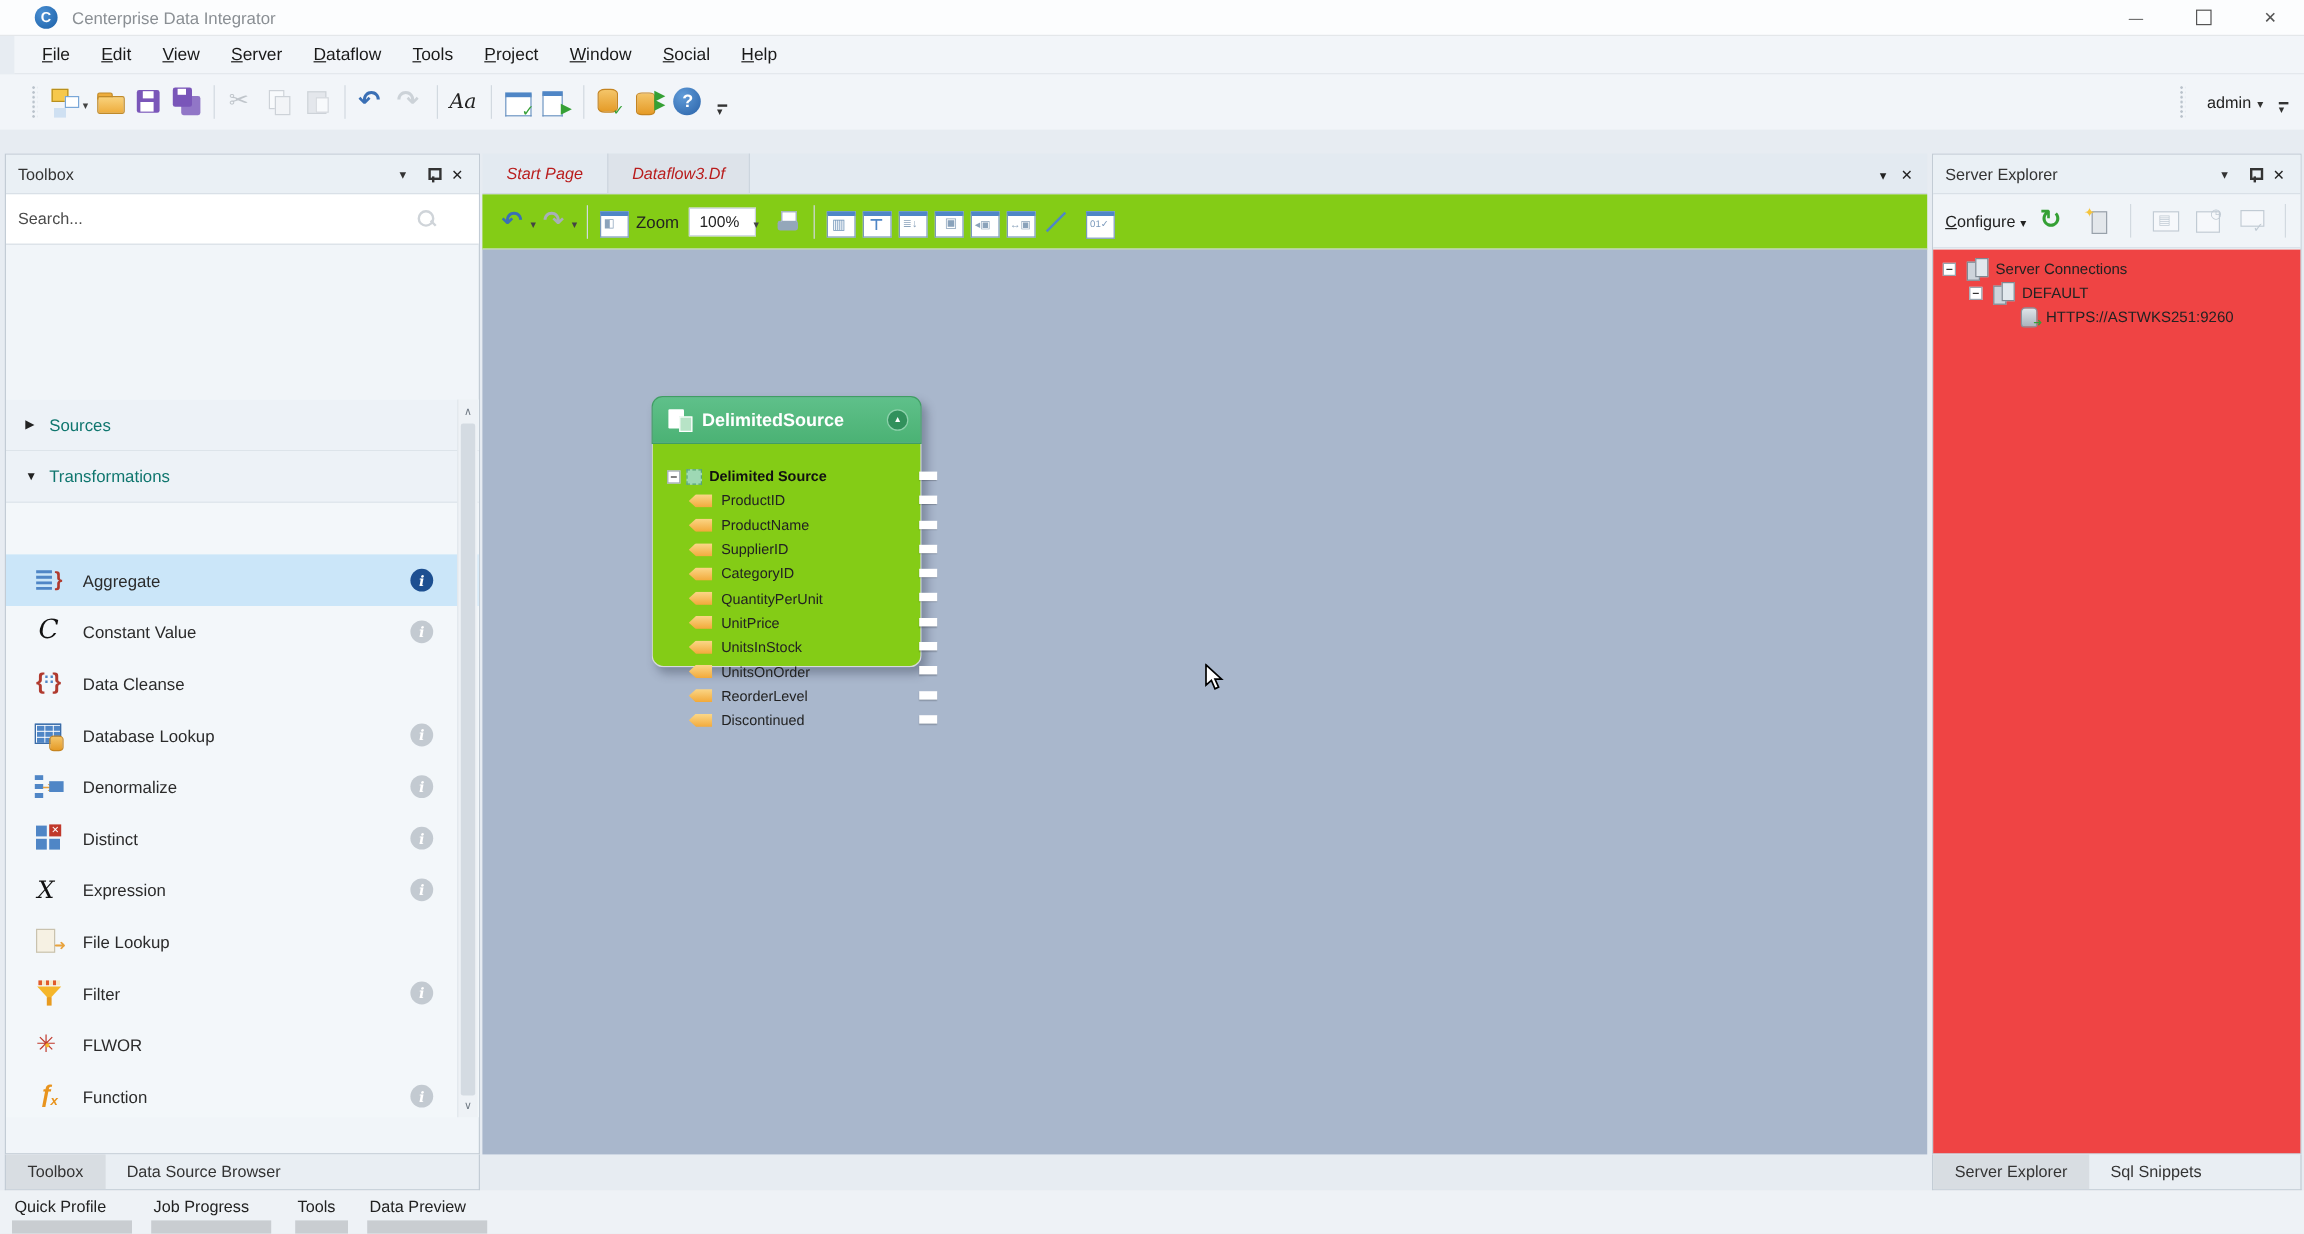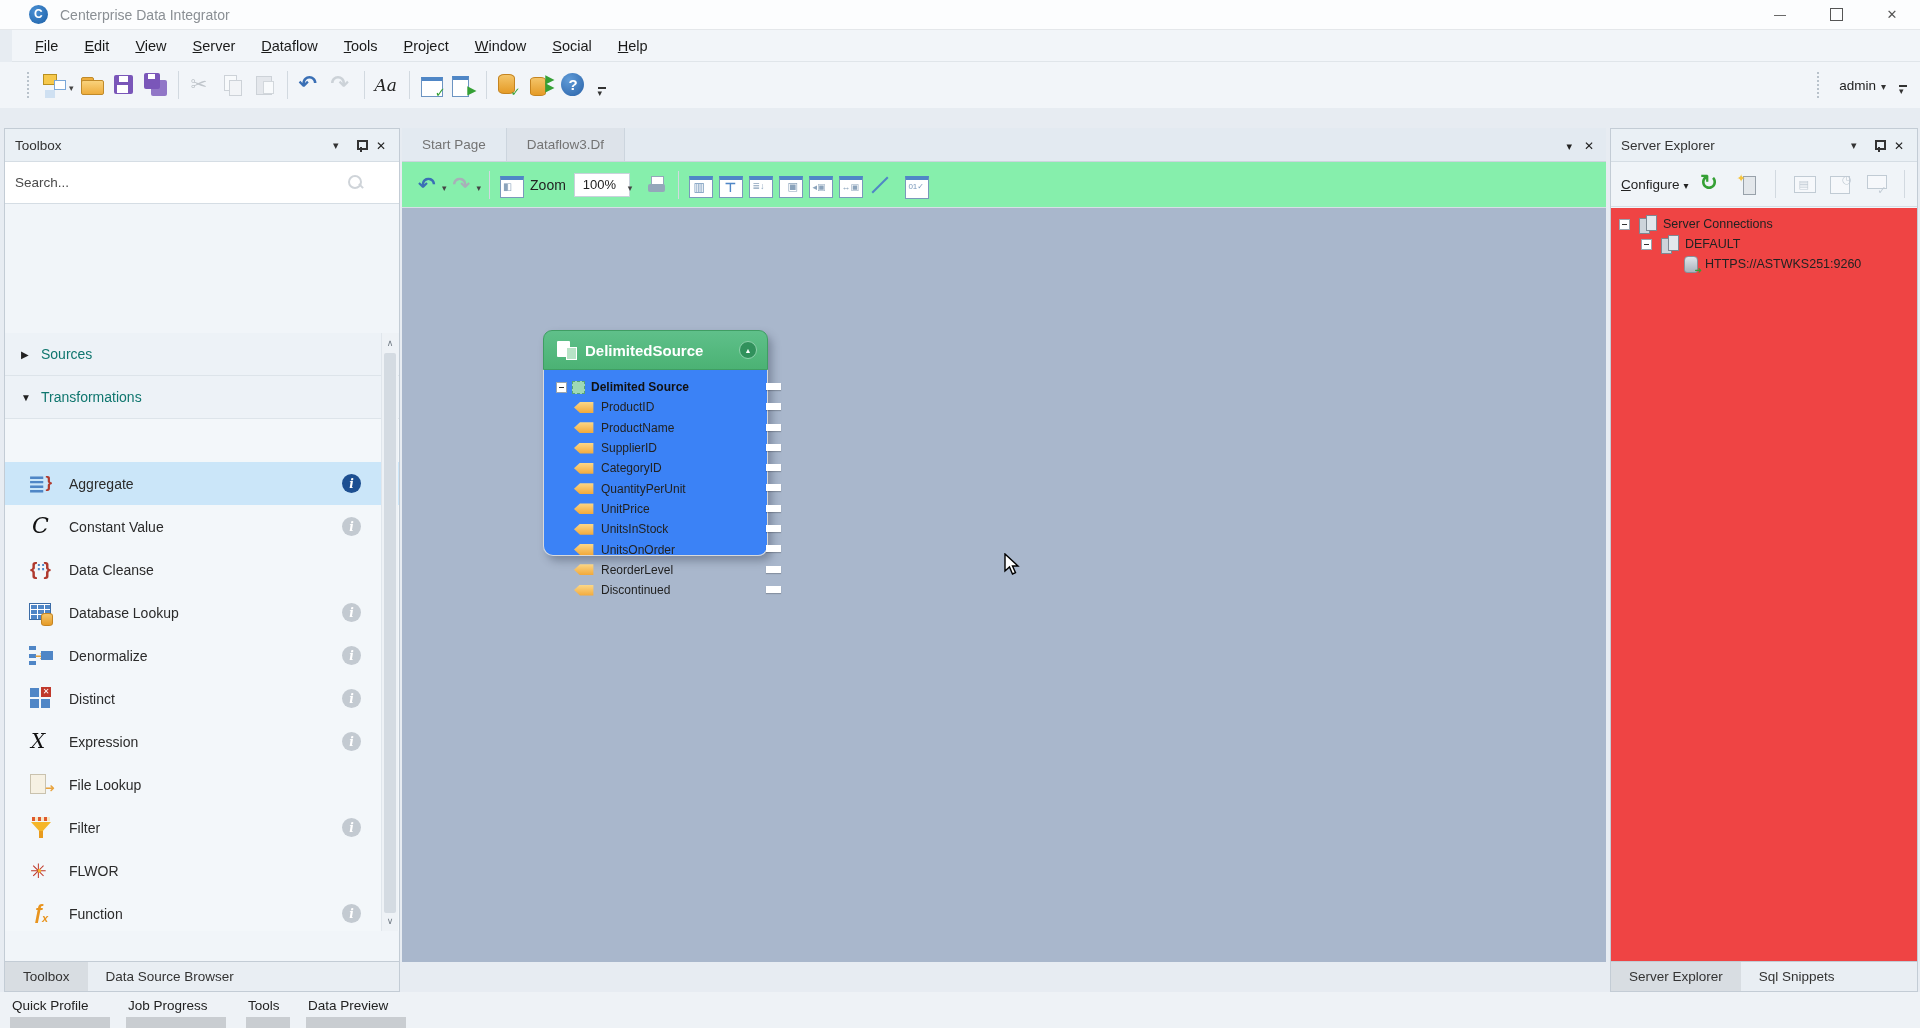--- a/index.html
+++ b/index.html
@@ -158,27 +158,27 @@
   .dock-tabs { position:absolute; height:30px; top:962px; background:#e9eef3; border:1px solid #c3ccd5; border-top:none;
     display:flex; align-items:stretch; }
   .dock-tabs.left { left:4px; width:396px; }
   .dock-tabs.right { left:1610px; width:308px; }
   .dock-tab { padding:0 18px; display:flex; align-items:center; font-size:13.5px; color:#333; }
   .dock-tab.active { background:#d8dde2; }
 
   
   .docarea { position:absolute; left:402px; top:128px; width:1204px; height:834px; background:#e7ecf2; }
   .doc-tabstrip { height:34px; background:#e3eaf1; border-bottom:1px solid #ccd5de; display:flex; align-items:stretch; }
-  .doc-tab { padding:0 20px; display:flex; align-items:center; font-size:13.5px; color:#737373; }
+  .doc-tab { padding:0 20px; display:flex; align-items:center; font-size:13.5px; color:#b91c1c;font-style:italic; }
   .doc-tab.active { background:#dde3ea; border-left:1px solid #ccd5de; border-right:1px solid #ccd5de; }
   .doc-strip-icons { margin-left:auto; display:flex; align-items:center; gap:12px; padding-right:12px; }
   .doc-strip-icons .dd::before { content:"▾"; font-size:11px; color:#222; }
   .doc-strip-icons .close::before { content:"✕"; font-size:12px; font-weight:bold; color:#222; }
 
-  .canvas-toolbar { height:46px; background:#86efac; border-bottom:1px solid #d6dee6; display:flex; align-items:center; padding-left:12px; }
+  .canvas-toolbar { height:46px; background:#84cc16; border-bottom:1px solid #d6dee6; display:flex; align-items:center; padding-left:12px; }
   .cv { width:30px; height:30px; position:relative; flex:none; }
   .cv::before,.cv::after { position:absolute; line-height:1; }
   .cv-undo::before { content:"↶"; color:#3a6fb5; font-weight:bold; font-size:21px; left:4px; top:4px; }
   .cv-redo::before { content:"↷"; color:#a8b0b8; font-weight:bold; font-size:21px; left:4px; top:4px; }
   .cv-win::before { content:""; width:22px; height:17px; left:4px; top:6px; background:#fff; border:1px solid #7a99bb; border-top:4px solid #4f86c6; }
   .cv-win::after { position:absolute; color:#8ba3bb; font-size:10px; left:9px; top:12px; }
   .cv-layout::after { content:"▮▯"; letter-spacing:-2px; left:7px; }
   .cv-expand::after { content:"▥"; color:#6f93b8; font-size:12px; left:8px; top:11px; }
   .cv-tee::after { content:"⊤"; font-weight:bold; color:#4f86c6; font-size:13px; left:9px; top:11px; }
   .cv-list::after { content:"≣↓"; font-size:9px; left:7px; top:12px; }
@@ -201,22 +201,22 @@
   .node-shadow { position:absolute; inset:0; border-radius:10px; box-shadow:4px 5px 8px rgba(40,50,70,.35); }
   .node-header { position:absolute; left:0; top:0; right:0; height:40px; background:linear-gradient(#5fc08a,#4bb274);
     border:1px solid #3f9e63; border-radius:9px 9px 0 0; display:flex; align-items:center; padding:0 10px 0 12px; }
   .node-file-icon { width:22px; height:22px; position:relative; flex:none; }
   .node-file-icon::before { content:""; position:absolute; left:1px; top:2px; width:13px; height:16px; background:#fff; border-radius:1px; }
   .node-file-icon::after { content:""; position:absolute; left:10px; top:8px; width:9px; height:11px; background:#b7e3c6; border:1px solid #fff; }
   .node-title { color:#fff; font-weight:bold; font-size:15px; margin-left:7px; flex:1; }
   .node-collapse { width:18px; height:18px; border-radius:50%; background:#31915c; border:1px solid #8ed2ac;
     display:flex; align-items:center; justify-content:center; }
   .node-collapse::before { content:"▲"; font-size:7px; color:#fff; }
-  .node-body { position:absolute; left:0; top:40px; right:0; bottom:0; background:#3b82f6; border:1px solid #d8dadc;
-    border-top:none; border-radius:0 0 10px 10px; padding-top:7px; }
+  .node-body { position:absolute; left:0; top:40px; right:0; bottom:0; background:#84cc16; border:1px solid #d8dadc;
+    border-top:none; border-radius:0 0 10px 10px; padding-top:17px; }
   .node-row { height:20.3px; display:flex; align-items:center; position:relative; padding-left:12px; }
   .node-row .stub { position:absolute; right:-14px; top:6px; width:15px; height:7px; background:#fff;
     box-shadow:0 1px 1px rgba(0,0,0,.2); }
   .tree-exp { width:11px; height:11px; border:1px solid #9aa4ae; background:#fff; position:relative; flex:none; margin-right:5px; }
   .tree-exp::before { content:""; position:absolute; left:2px; top:4px; width:5px; height:1px; background:#333; }
   .root-sq { width:13px; height:13px; background:#9ed8b4; border:1px dashed #57a375; flex:none; margin-right:6px; }
   .node-root-label { font-weight:bold; font-size:12px; color:#111; }
   .node-field { padding-left:30px; }
   .field-tag { width:20px; height:11px; flex:none; margin-right:7px;
     background:linear-gradient(#fbd788,#f2a93a); -webkit-clip-path:polygon(0 50%,30% 0,97% 0,97% 100%,30% 100%);

